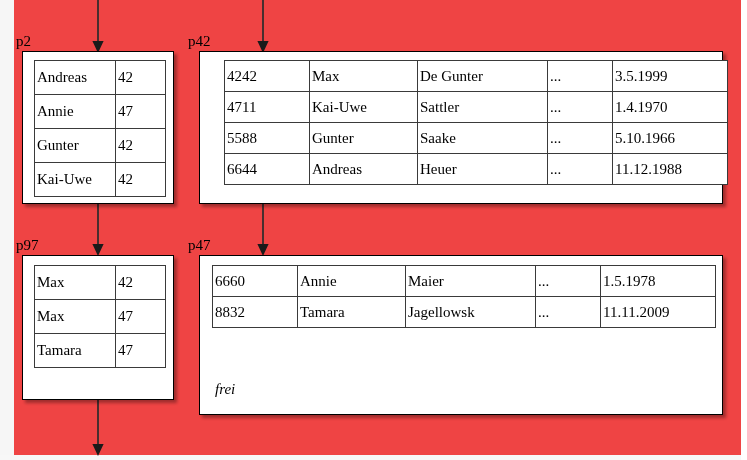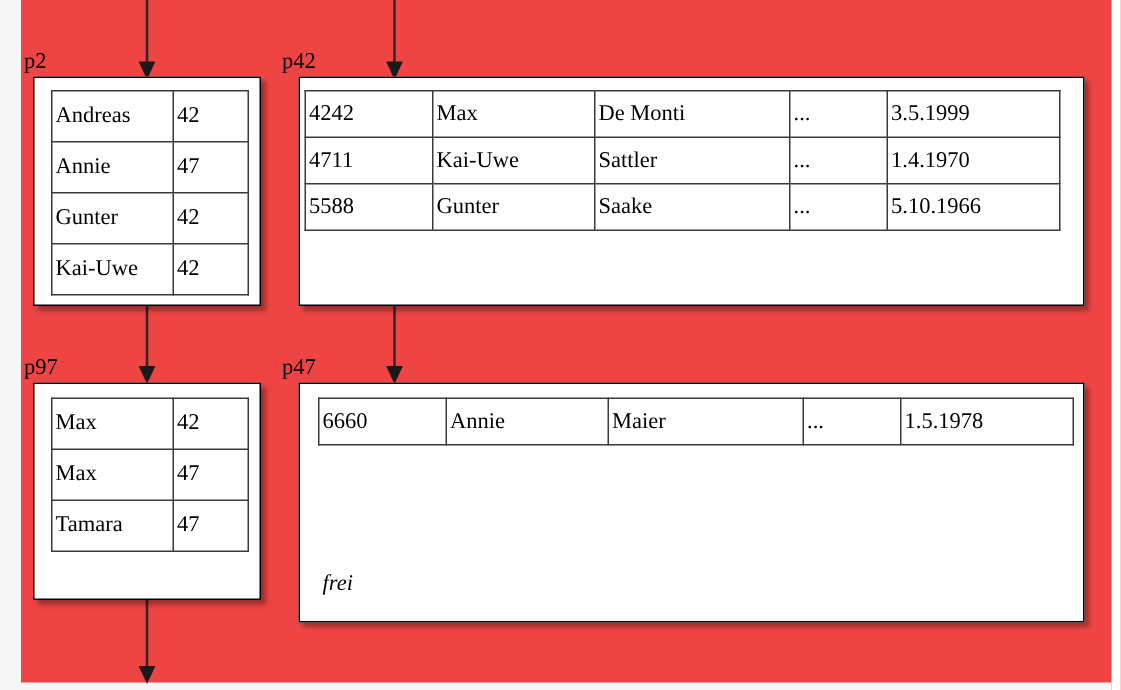--- a/index.html
+++ b/index.html
@@ -143,49 +143,56 @@
       </tr>
       <tr>
         <td>Kai-Uwe</td>
         <td>42</td>
       </tr>
     </tbody>
   </table>
 
   <div class="node-label" style="left:188px; top:34px;">p42</div>
   <div class="page-box" style="left:199px; top:51px; width:524px; height:153px;"></div>
-  <table class="grid" style="left:203px; top:60px; width:503px;border-radius:19px;">
+  <table class="grid" style="left:224px; top:60px; width:503px;">
     <colgroup>
       <col style="width:85px">
         <col style="width:108px">
         <col style="width:130px">
       <col style="width:65px">
         <col style="width:115px">
     </colgroup>
     <tbody>
       <tr>
         <td>4242</td>
         <td>Max</td>
-        <td>De Monti</td>
+        <td>De Gunter</td>
         <td>...</td>
         <td>3.5.1999</td>
       </tr>
       <tr>
         <td>4711</td>
         <td>Kai-Uwe</td>
         <td>Sattler</td>
         <td>...</td>
         <td>1.4.1970</td>
       </tr>
       <tr>
         <td>5588</td>
         <td>Gunter</td>
         <td>Saake</td>
         <td>...</td>
         <td>5.10.1966</td>
+      </tr>
+      <tr>
+        <td>6644</td>
+        <td>Andreas</td>
+        <td>Heuer</td>
+        <td>...</td>
+        <td>11.12.1988</td>
       </tr>
     </tbody>
   </table>
 
   <div class="node-label" style="left:16px; top:238px;">p97</div>
   <div class="page-box" style="left:22px; top:255px; width:152px; height:145px;"></div>
   <table class="grid small" style="left:34px; top:265px; width:131px;">
     <colgroup>
         <col style="width:81px">
         <col style="width:50px">
@@ -217,17 +224,24 @@
         <col style="width:115px">
     </colgroup>
     <tbody>
       <tr>
         <td>6660</td>
         <td>Annie</td>
         <td>Maier</td>
         <td>...</td>
         <td>1.5.1978</td>
       </tr>
+      <tr>
+        <td>8832</td>
+        <td>Tamara</td>
+        <td>Jagellowsk</td>
+        <td>...</td>
+        <td>11.11.2009</td>
+      </tr>
     </tbody>
   </table>
   <div class="free-text" style="left:215px; top:381px;">frei</div>
 
 </div>
 
 </body></html>

